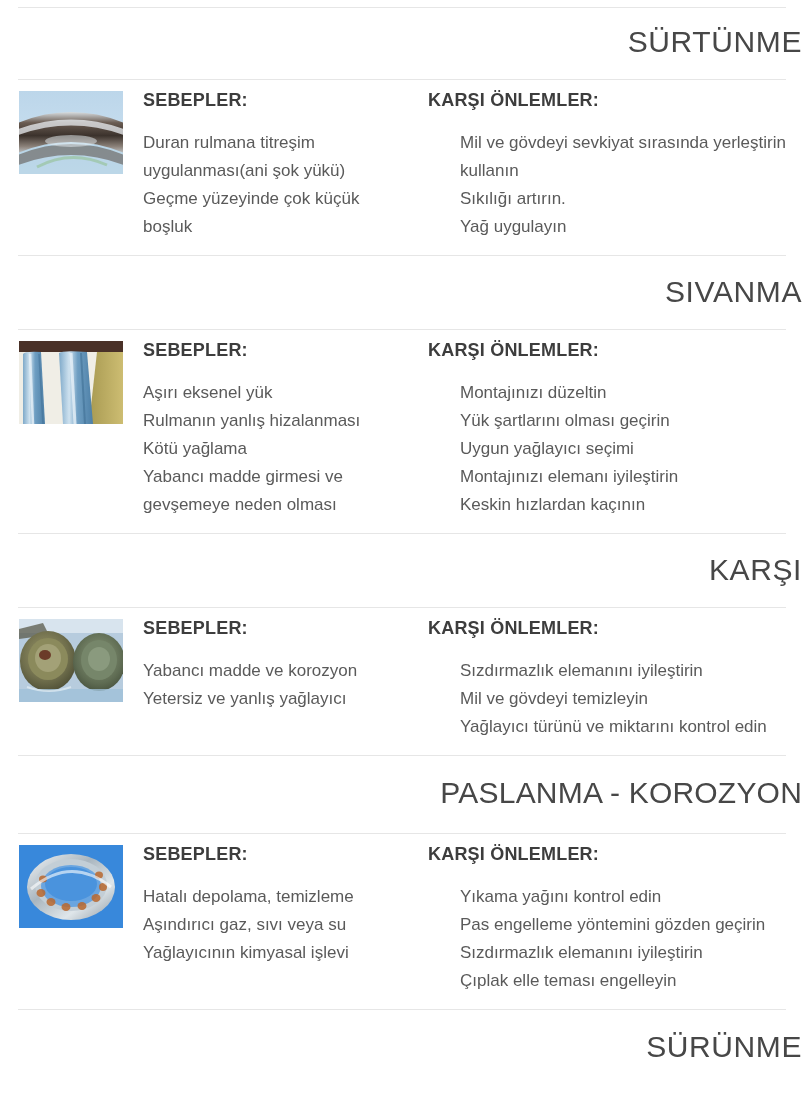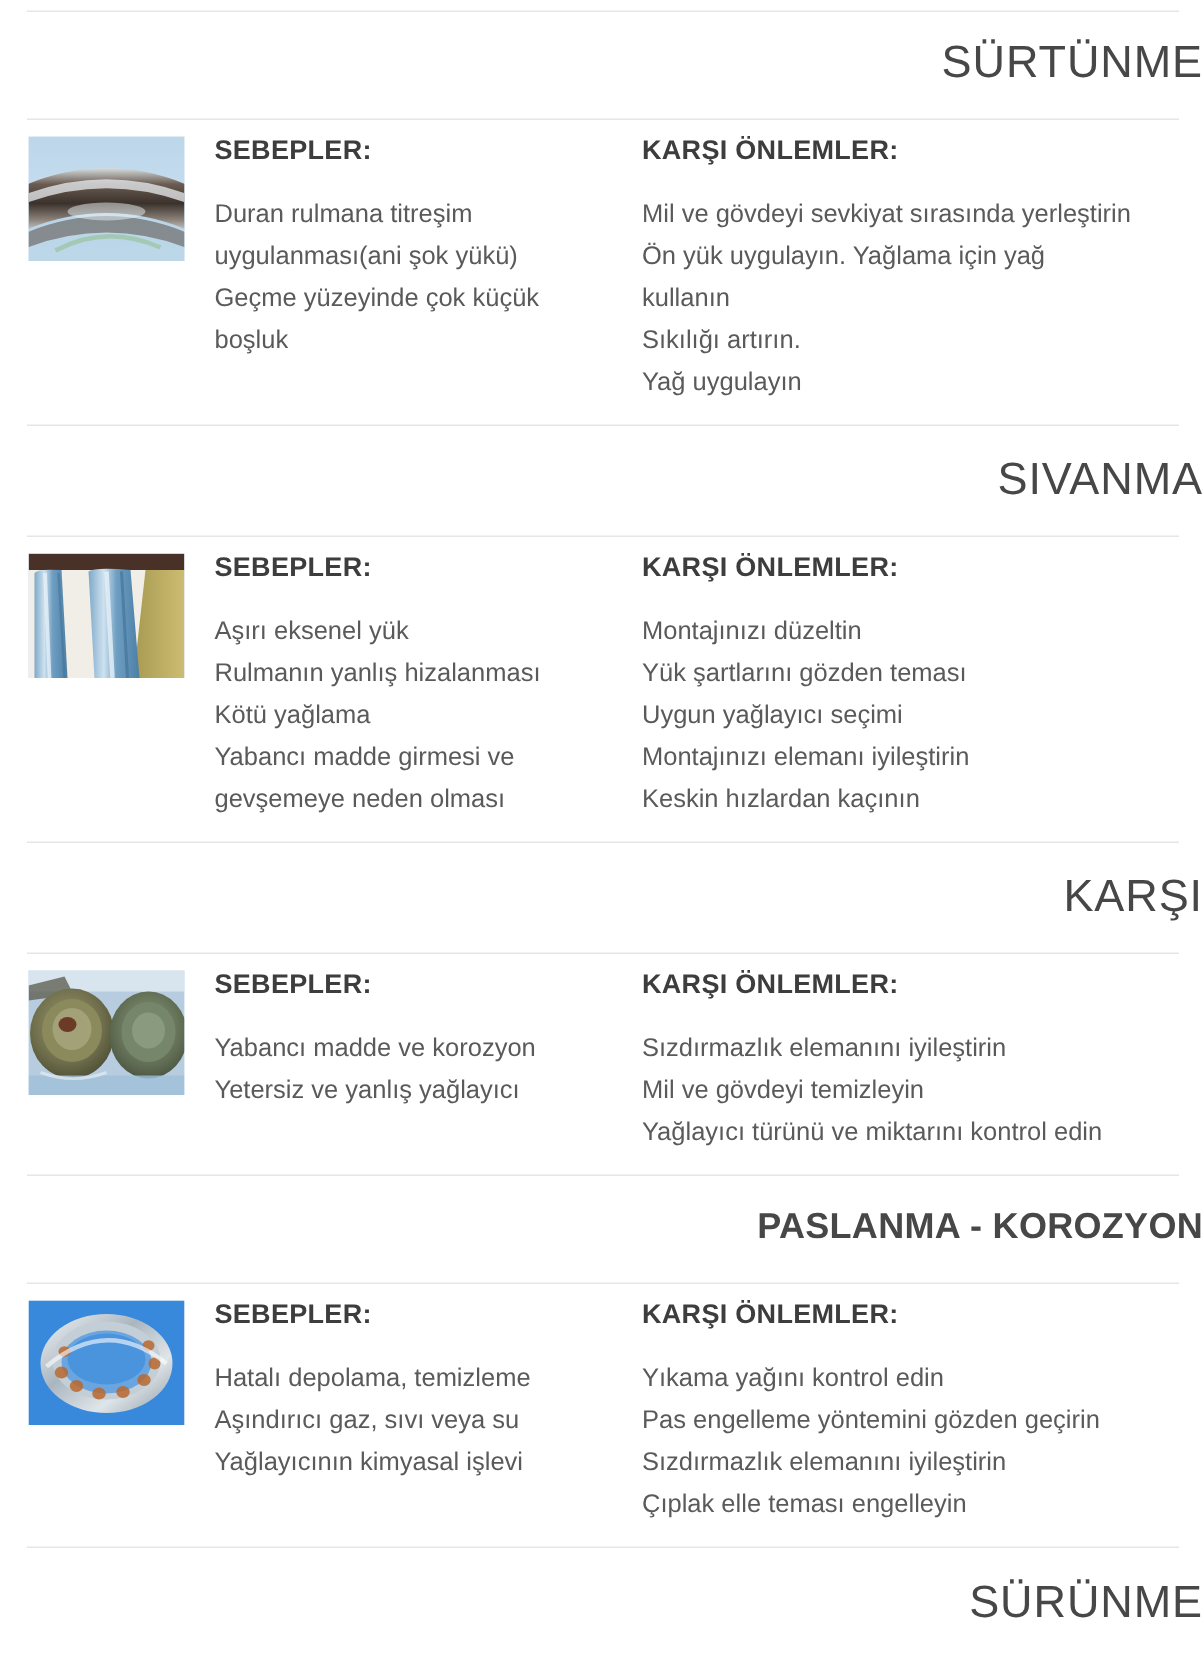--- a/index.html
+++ b/index.html
@@ -35,22 +35,22 @@
     color: #474747;
     font-size: 30px;
     font-weight: 400;
     letter-spacing: 0.6px;
     line-height: 1;
     padding: 20px 0 21px 0;
     margin: 0;
     white-space: nowrap;
   }
   .section-title.bold {
-    font-weight: 700;
-    font-size: 24px;
+    font-weight: 400;
+    font-size: 30px;
     letter-spacing: 0.2px;
   }
 
   
   .section-body {
     display: flex;
     align-items: flex-start;
     padding: 11px 0 14px 0;
   }
   .thumb-cell {
@@ -95,21 +95,21 @@
     list-style: none;
     margin: 0;
     padding: 0;
   }
   .col-list li {
     font-size: 17px;
     line-height: 28px;
     color: #5a5a5a;
     white-space: nowrap;
   }
-  .col-remedies .col-list li { white-space: normal; }
+  .col-remedies .col-list li { white-space: normal; margin-left: 32px; }
 
   
   .sec-0 .section-title { padding: 19px 0 22px; }
   .sec-1 .section-title { padding: 21px 0 22px; margin-left: 32px; }
   .sec-2 .section-title { padding: 21px 0 22px; }
   .sec-3 .section-title { padding: 22px 0 25px; }
   .sec-4 .section-title { padding: 22px 0 24px; }
 </style>
 </head>
 <body>
@@ -153,21 +153,20 @@
               <li>Duran rulmana titreşim</li>
               <li>uygulanması(ani şok yükü)</li>
               <li>Geçme yüzeyinde çok küçük</li>
               <li>boşluk</li>
             </ul>
           </div>
           <div class="col col-remedies">
             <div class="col-head">KARŞI ÖNLEMLER:</div>
             <ul class="col-list">
               <li>Mil ve gövdeyi sevkiyat sırasında yerleştirin</li>
-              <li>Ön yük uygulayın. Yağlama için yağ</li>
               <li>kullanın</li>
               <li>Sıkılığı artırın.</li>
               <li>Yağ uygulayın</li>
             </ul>
           </div>
         </div>
         <div class="rule"></div>
       </div>
       <div class="section sec-1">
         <h2 class="section-title">SIVANMA</h2>
@@ -207,21 +206,21 @@
               <li>Rulmanın yanlış hizalanması</li>
               <li>Kötü yağlama</li>
               <li>Yabancı madde girmesi ve</li>
               <li>gevşemeye neden olması</li>
             </ul>
           </div>
           <div class="col col-remedies">
             <div class="col-head">KARŞI ÖNLEMLER:</div>
             <ul class="col-list">
               <li>Montajınızı düzeltin</li>
-              <li>Yük şartlarını gözden teması</li>
+              <li>Yük şartlarını olması geçirin</li>
               <li>Uygun yağlayıcı seçimi</li>
               <li>Montajınızı elemanı iyileştirin</li>
               <li>Keskin hızlardan kaçının</li>
             </ul>
           </div>
         </div>
         <div class="rule"></div>
       </div>
       <div class="section sec-2">
         <h2 class="section-title">KARŞI</h2>

